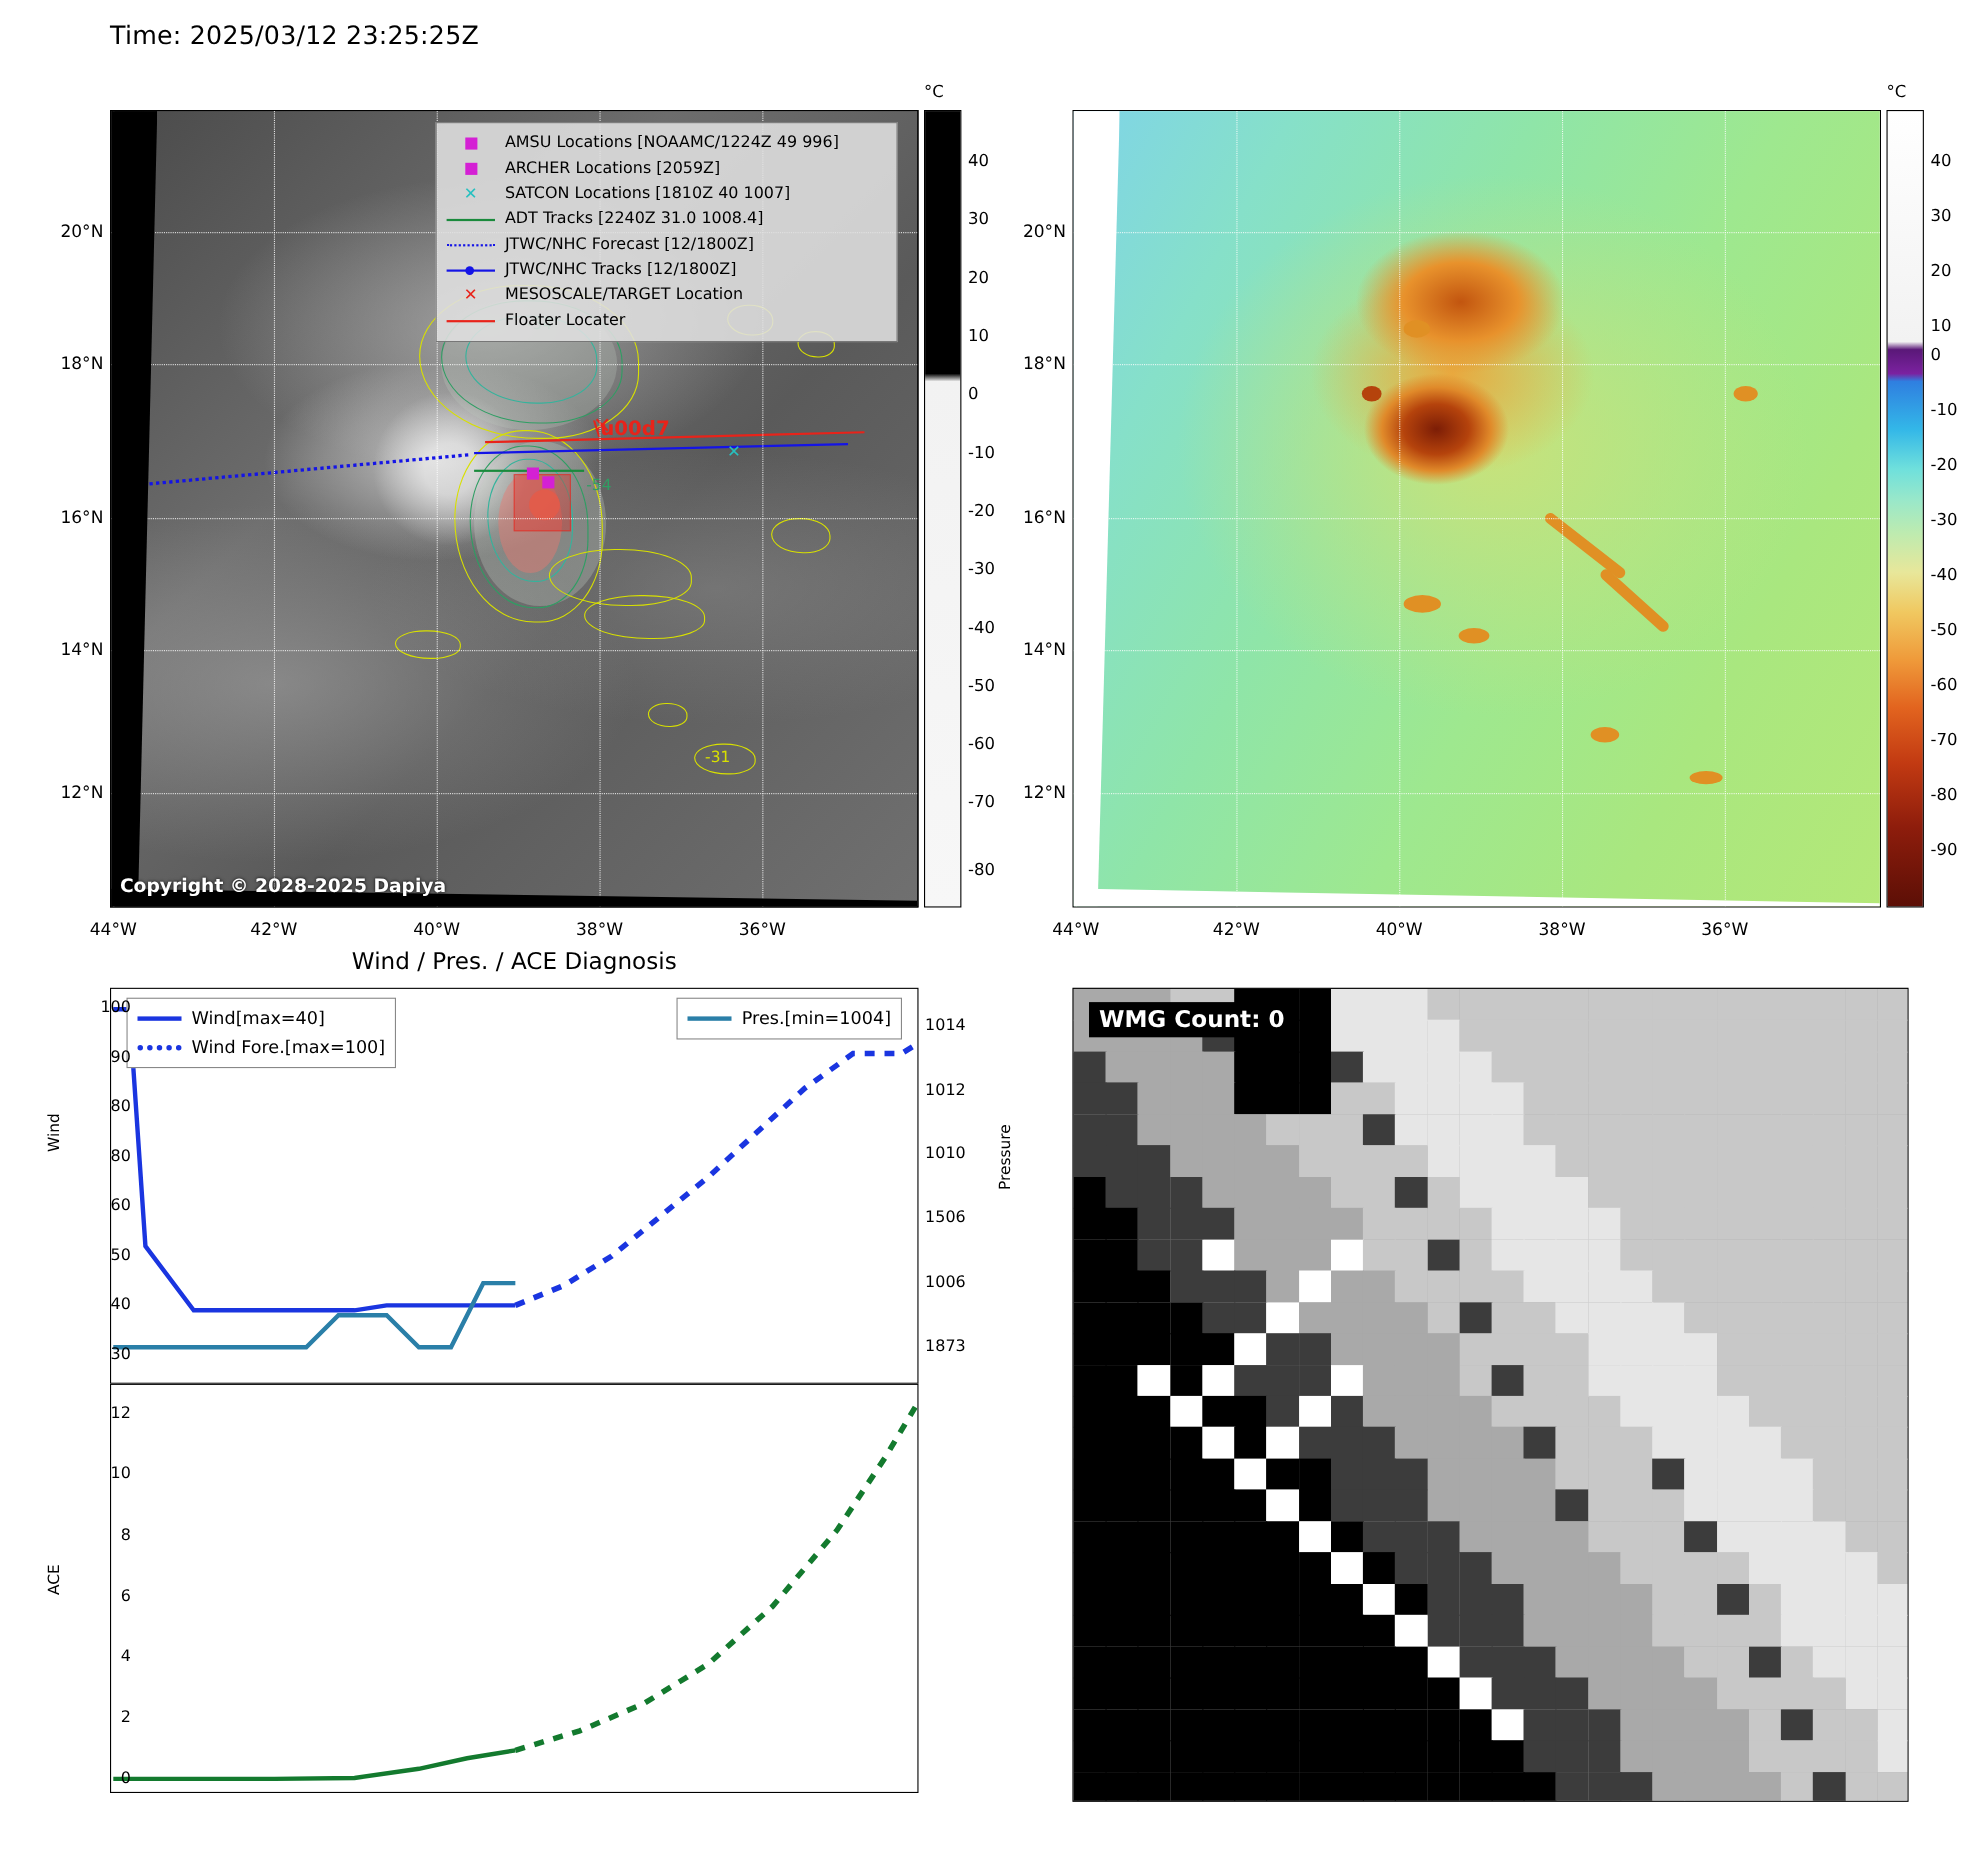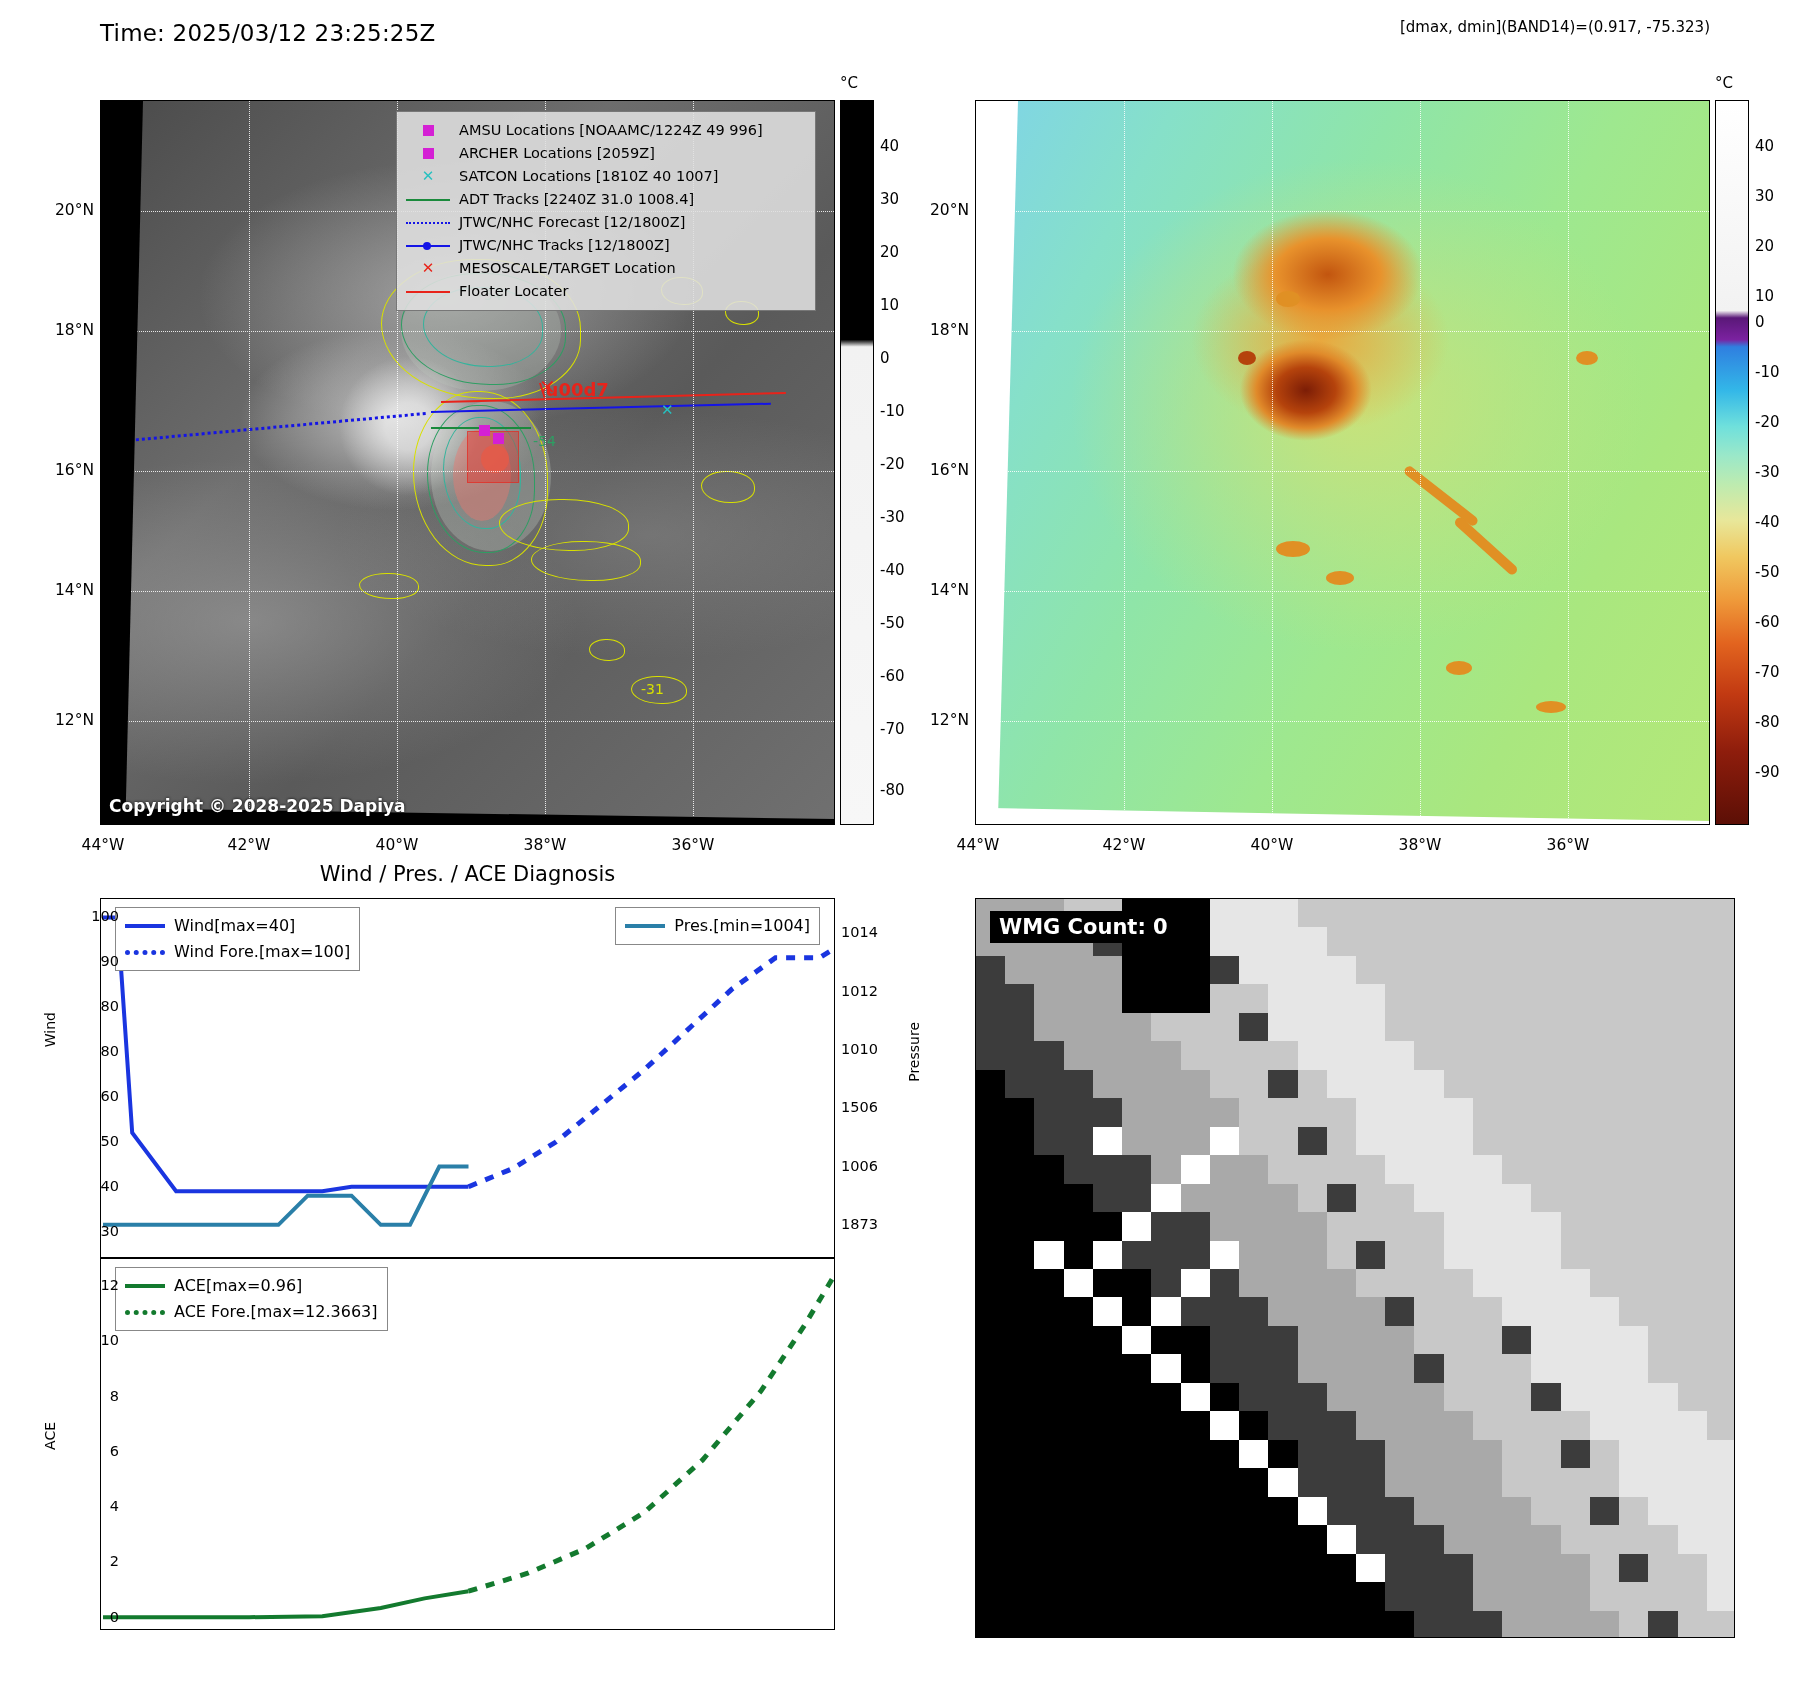--- a/index.html
+++ b/index.html
@@ -281,21 +281,20 @@
       <div class="cbar-tick" style="top:576px;">-60</div>
       <div class="cbar-tick" style="top:629px;">-70</div>
       <div class="cbar-tick" style="top:690px;">-80</div>
     </div>
   </div>
 </div>
 
 <div class="panel" id="awv-panel">
 
   <div id="awv-head" style="position:absolute;right:55px;top:-2px;width:700px;">
-    <div>[dmax, dmin](BAND14)=(0.917, -75.323)</div>
   </div>
 
   <div id="awv-image-wrap">
     <div class="awv-bg"></div>
 
     <div class="awv-speck" style="left:300px;top:190px;width:24px;height:16px;"></div>
     <div class="awv-speck" style="left:262px;top:250px;width:18px;height:14px;background:#b5430c;"></div>
     <div class="awv-speck" style="left:470px;top:560px;width:26px;height:14px;"></div>
     <div class="awv-speck" style="left:560px;top:600px;width:30px;height:12px;"></div>
     <div class="awv-speck" style="left:600px;top:250px;width:22px;height:14px;"></div>
@@ -410,30 +409,20 @@
       <div class="tick-yr" style="top: 186.833px; left: 735px;">1010</div>
       <div class="tick-yr" style="top: 128.5px; left: 735px;">1012</div>
       <div class="tick-yr" style="top: 70.1667px; left: 735px;">1014</div>
     </div>
 
   <div id="ace-plot">
     <svg width="735" height="372" viewBox="0 0 735 372">
       <polyline id="ace-solid" fill="none" stroke="#137a2e" stroke-width="4" points="2.0,358.2 75.1,358.2 148.2,358.2 221.3,357.3 279.8,349.0 323.6,339.4 367.5,332.2"></polyline>
       <polyline id="ace-fore" fill="none" stroke="#137a2e" stroke-width="5" stroke-dasharray="9 9" points="367.5,332.2 426.0,314.5 484.5,289.6 542.9,253.7 601.4,201.2 659.9,132.1 703.8,65.8 733.0,16.9"></polyline>
     </svg>
-    <div class="plot-legend" style="left:14px;top:8px;">
-      <div class="pl-row">
-        <span class="pl-key solid-green"></span>
-        <span>ACE[max=0.96]</span>
-      </div>
-      <div class="pl-row">
-        <span class="pl-key dot-green"></span>
-        <span>ACE Fore.[max=12.3663]</span>
-      </div>
-    </div>
   </div>
   <div class="vert-label" style="left:-58px;top:560px;">ACE</div>
   <div id="ace-yticks">
       <div class="tick-y" style="top: 754.71px; right: 735px;">0</div>
       <div class="tick-y" style="top: 699.443px; right: 735px;">2</div>
       <div class="tick-y" style="top: 644.176px; right: 735px;">4</div>
       <div class="tick-y" style="top: 588.908px; right: 735px;">6</div>
       <div class="tick-y" style="top: 533.641px; right: 735px;">8</div>
       <div class="tick-y" style="top: 478.374px; right: 735px;">10</div>
       <div class="tick-y" style="top: 423.107px; right: 735px;">12</div>

